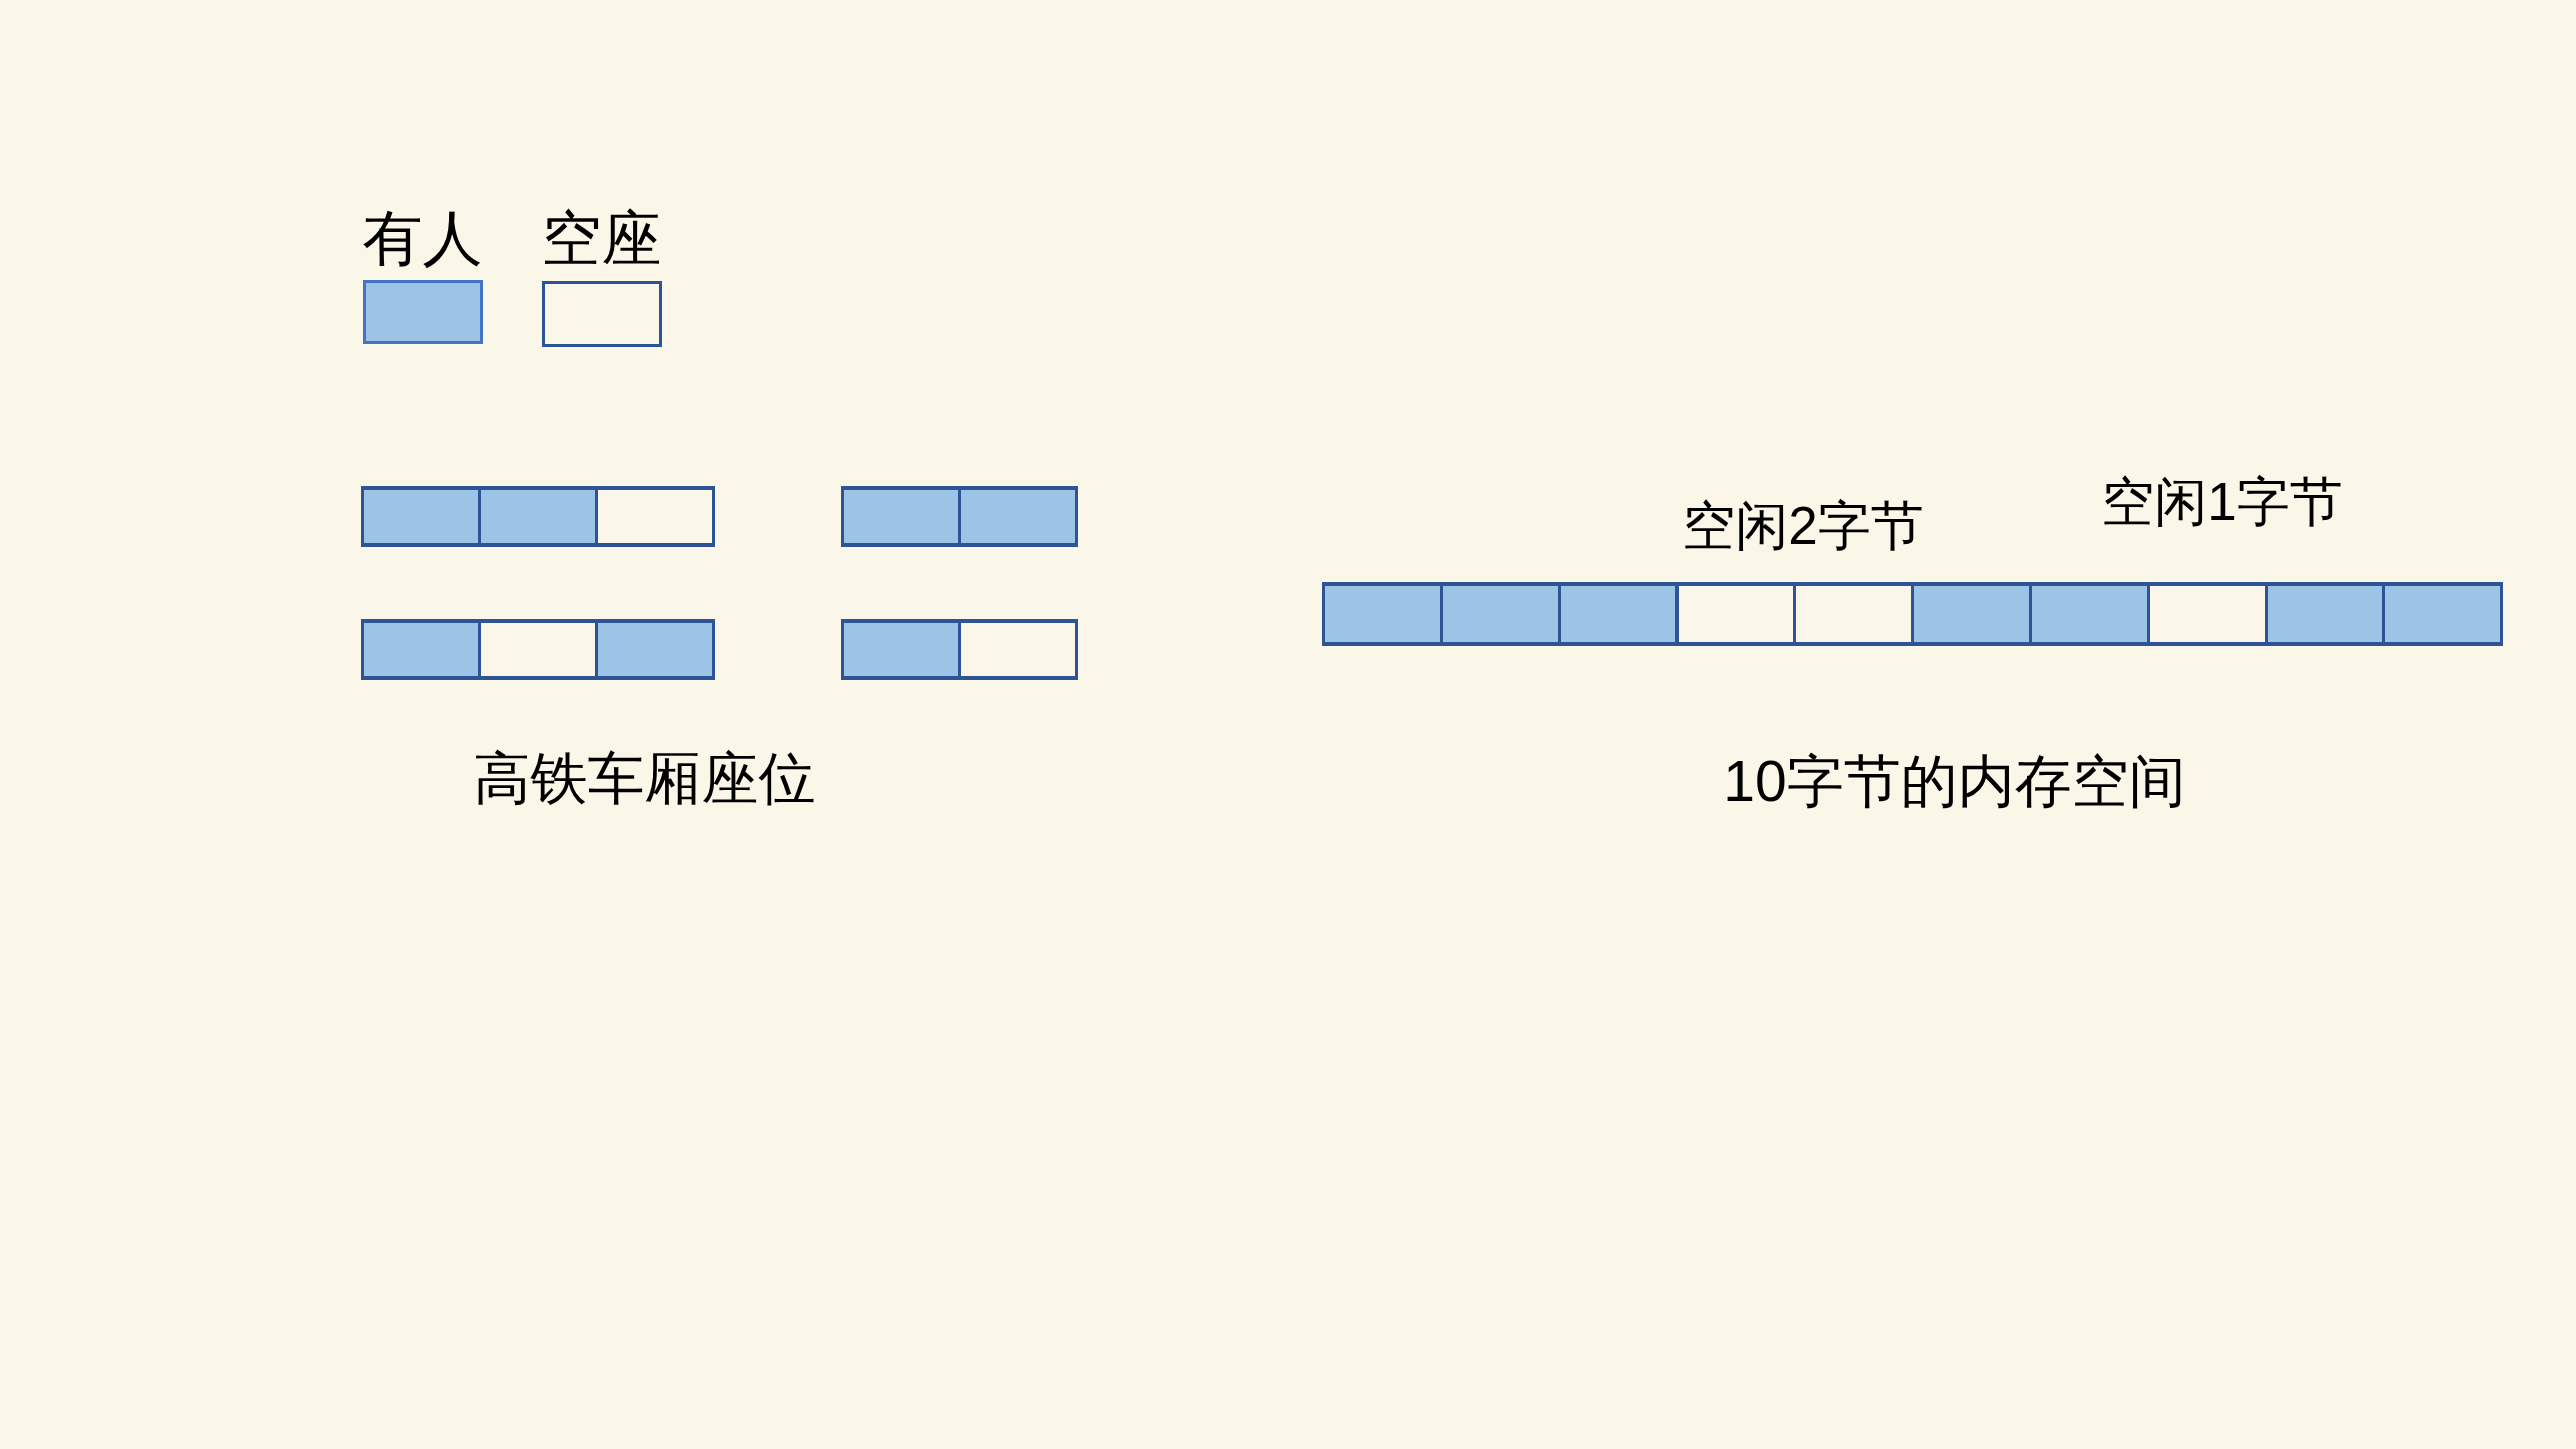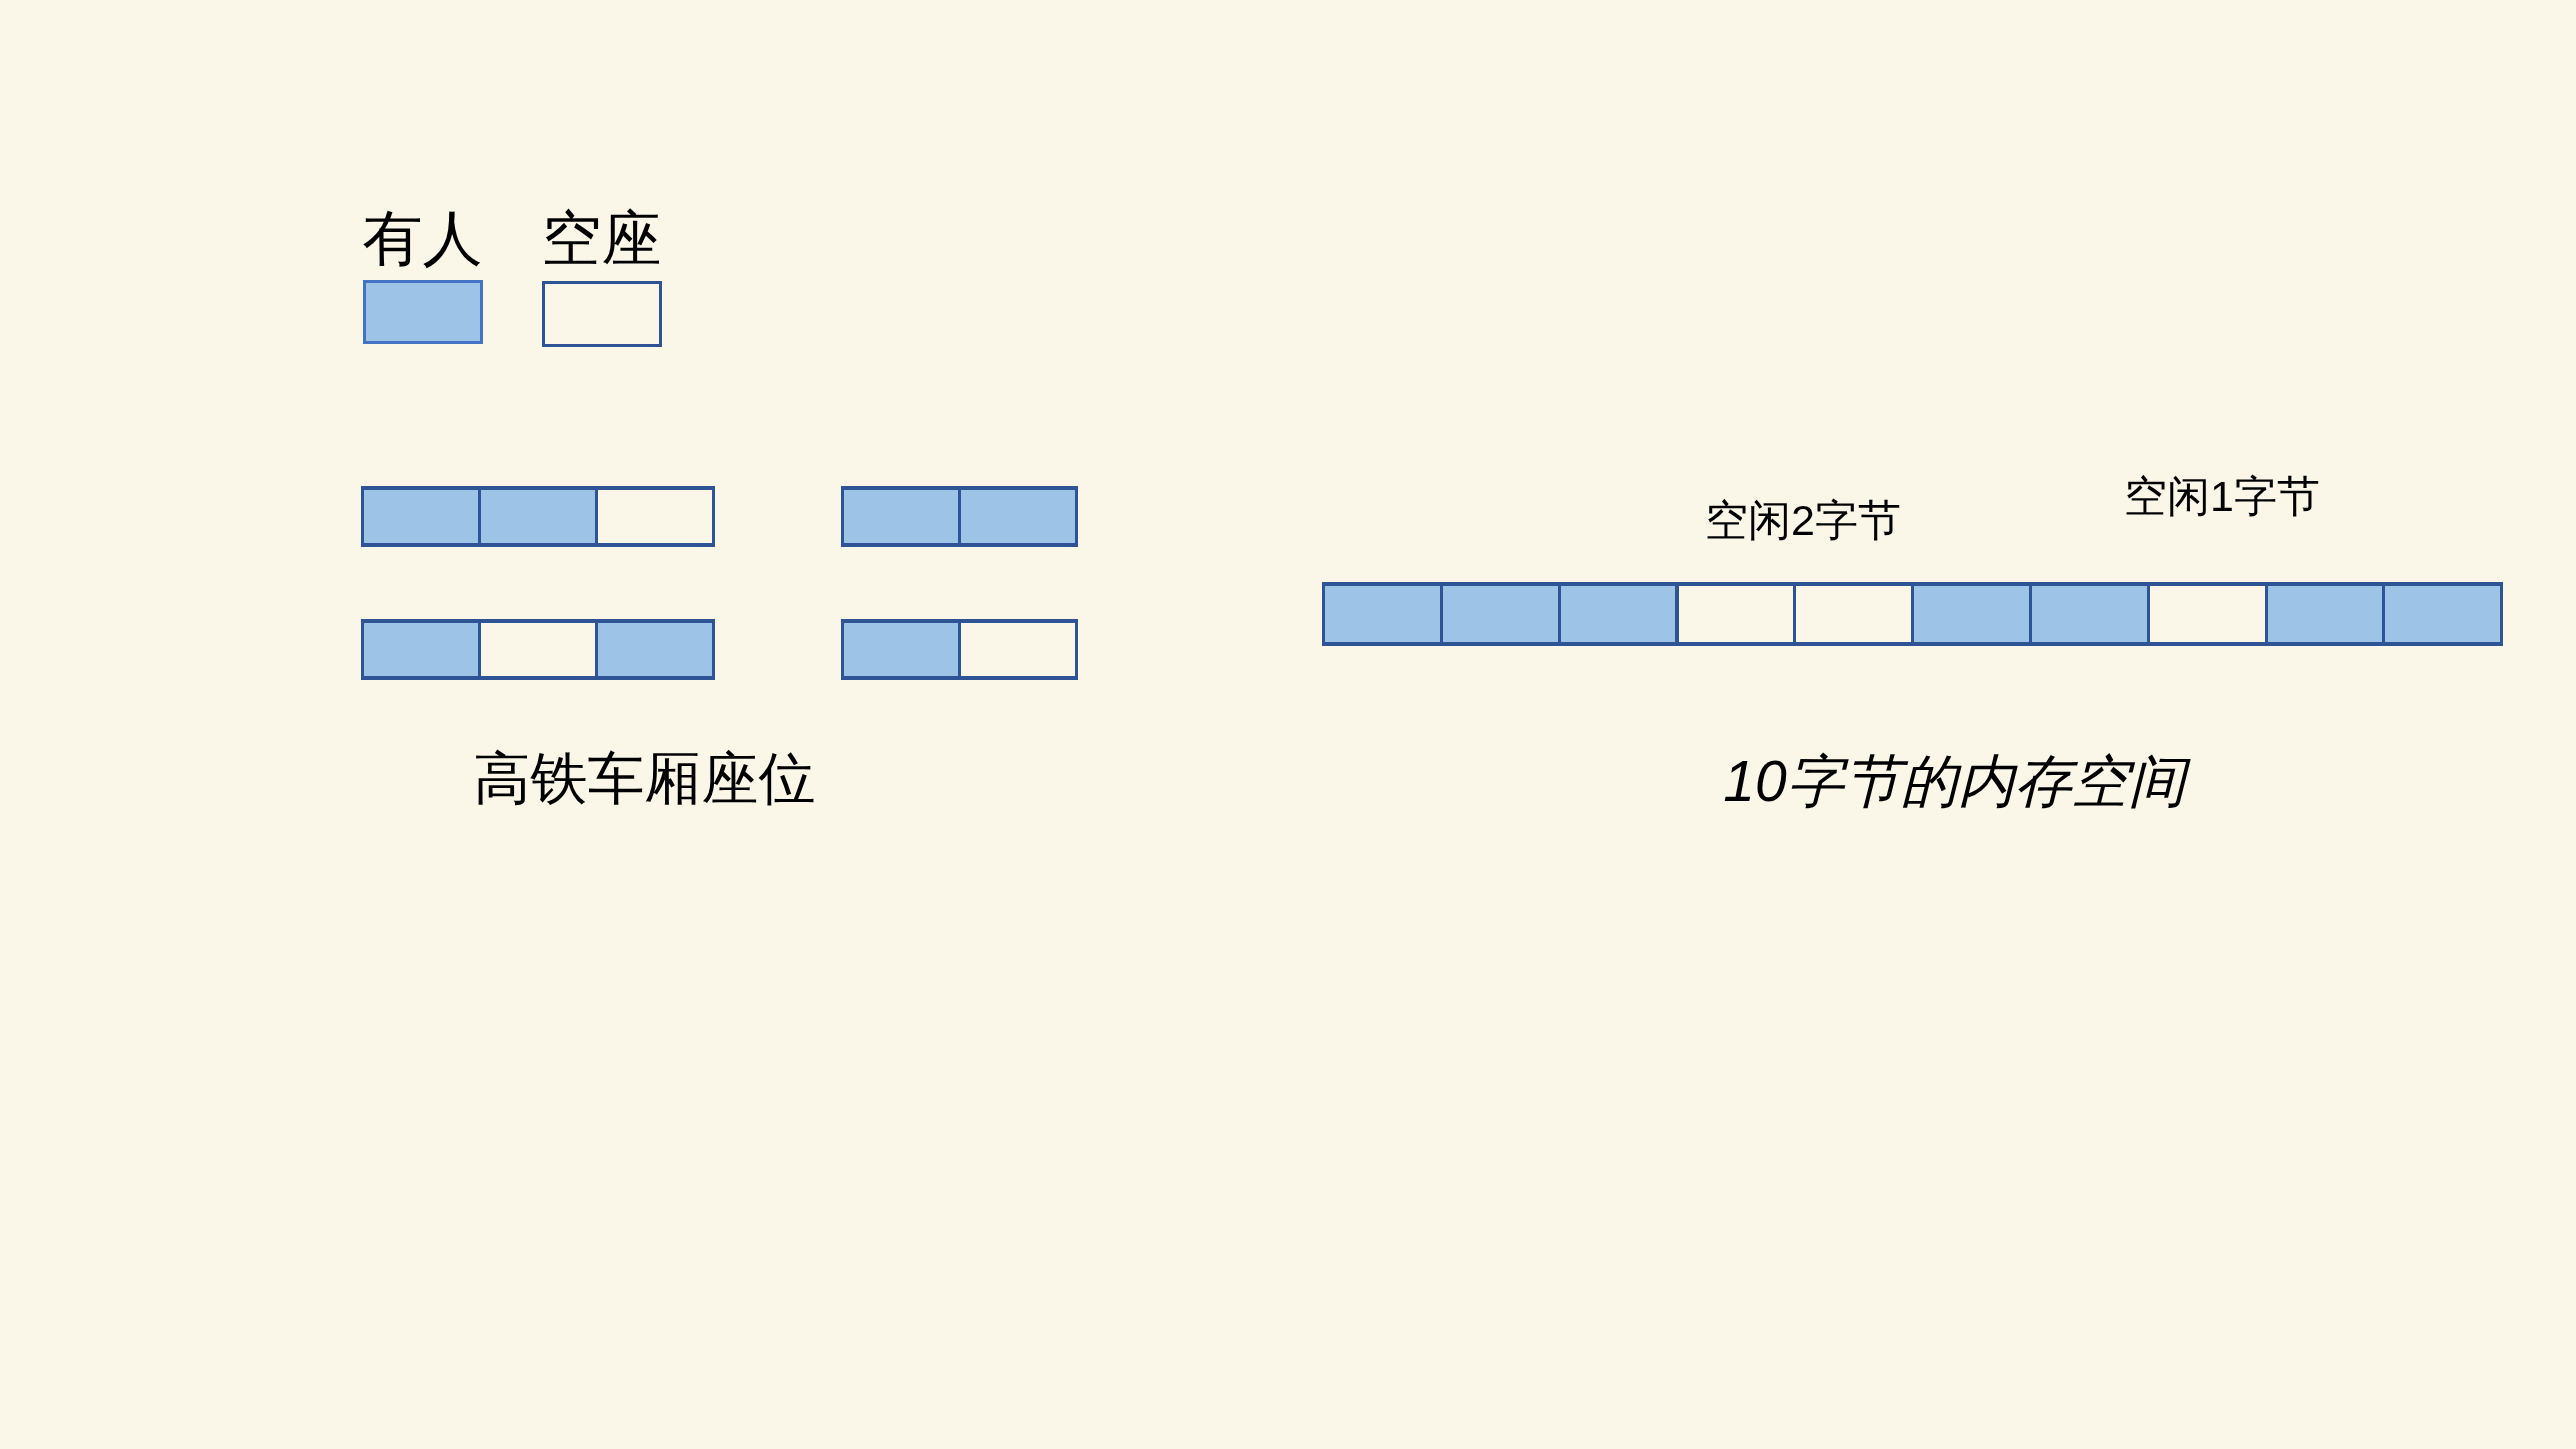--- a/index.html
+++ b/index.html
@@ -63,37 +63,37 @@
   #seat-group-r2-left  { left: 361px;  top: 619px; }
   #seat-group-r2-right { left: 841px; top: 619px; }
 
   #memory-row { left: 1322px; top: 582px; }
   #memory-row .cell { width: 121px; height: 64px; }
 
   
   .memory-annotation {
     width: 386px;
     text-align: center;
-    font-size: 43px;
+    font-size: 53px;
     line-height: 1.1;
     white-space: nowrap;
   }
   #free2-label { left: 1610px; top: 497px; }
   #free1-label { left: 2029px; top: 473px; }
 
   
   .caption {
     width: 773px;
     text-align: center;
     font-size: 57px;
     line-height: 1.2;
     white-space: nowrap;
   }
   #seat-caption   { left: 258px;  top: 744px; }
-  #memory-caption { left: 1568px; top: 747px; font-style: italic; }
+  #memory-caption { left: 1568px; top: 747px; }
 </style>
 </head>
 <body>
 
 <div class="abs legend-label" id="legend-occupied-label">有人</div>
 <div class="abs legend-label" id="legend-empty-label">空座</div>
 <div class="abs" id="legend-occupied-box"></div>
 <div class="abs" id="legend-empty-box"></div>
 
 <div class="cell-row seat-group" id="seat-group-r1-left">

